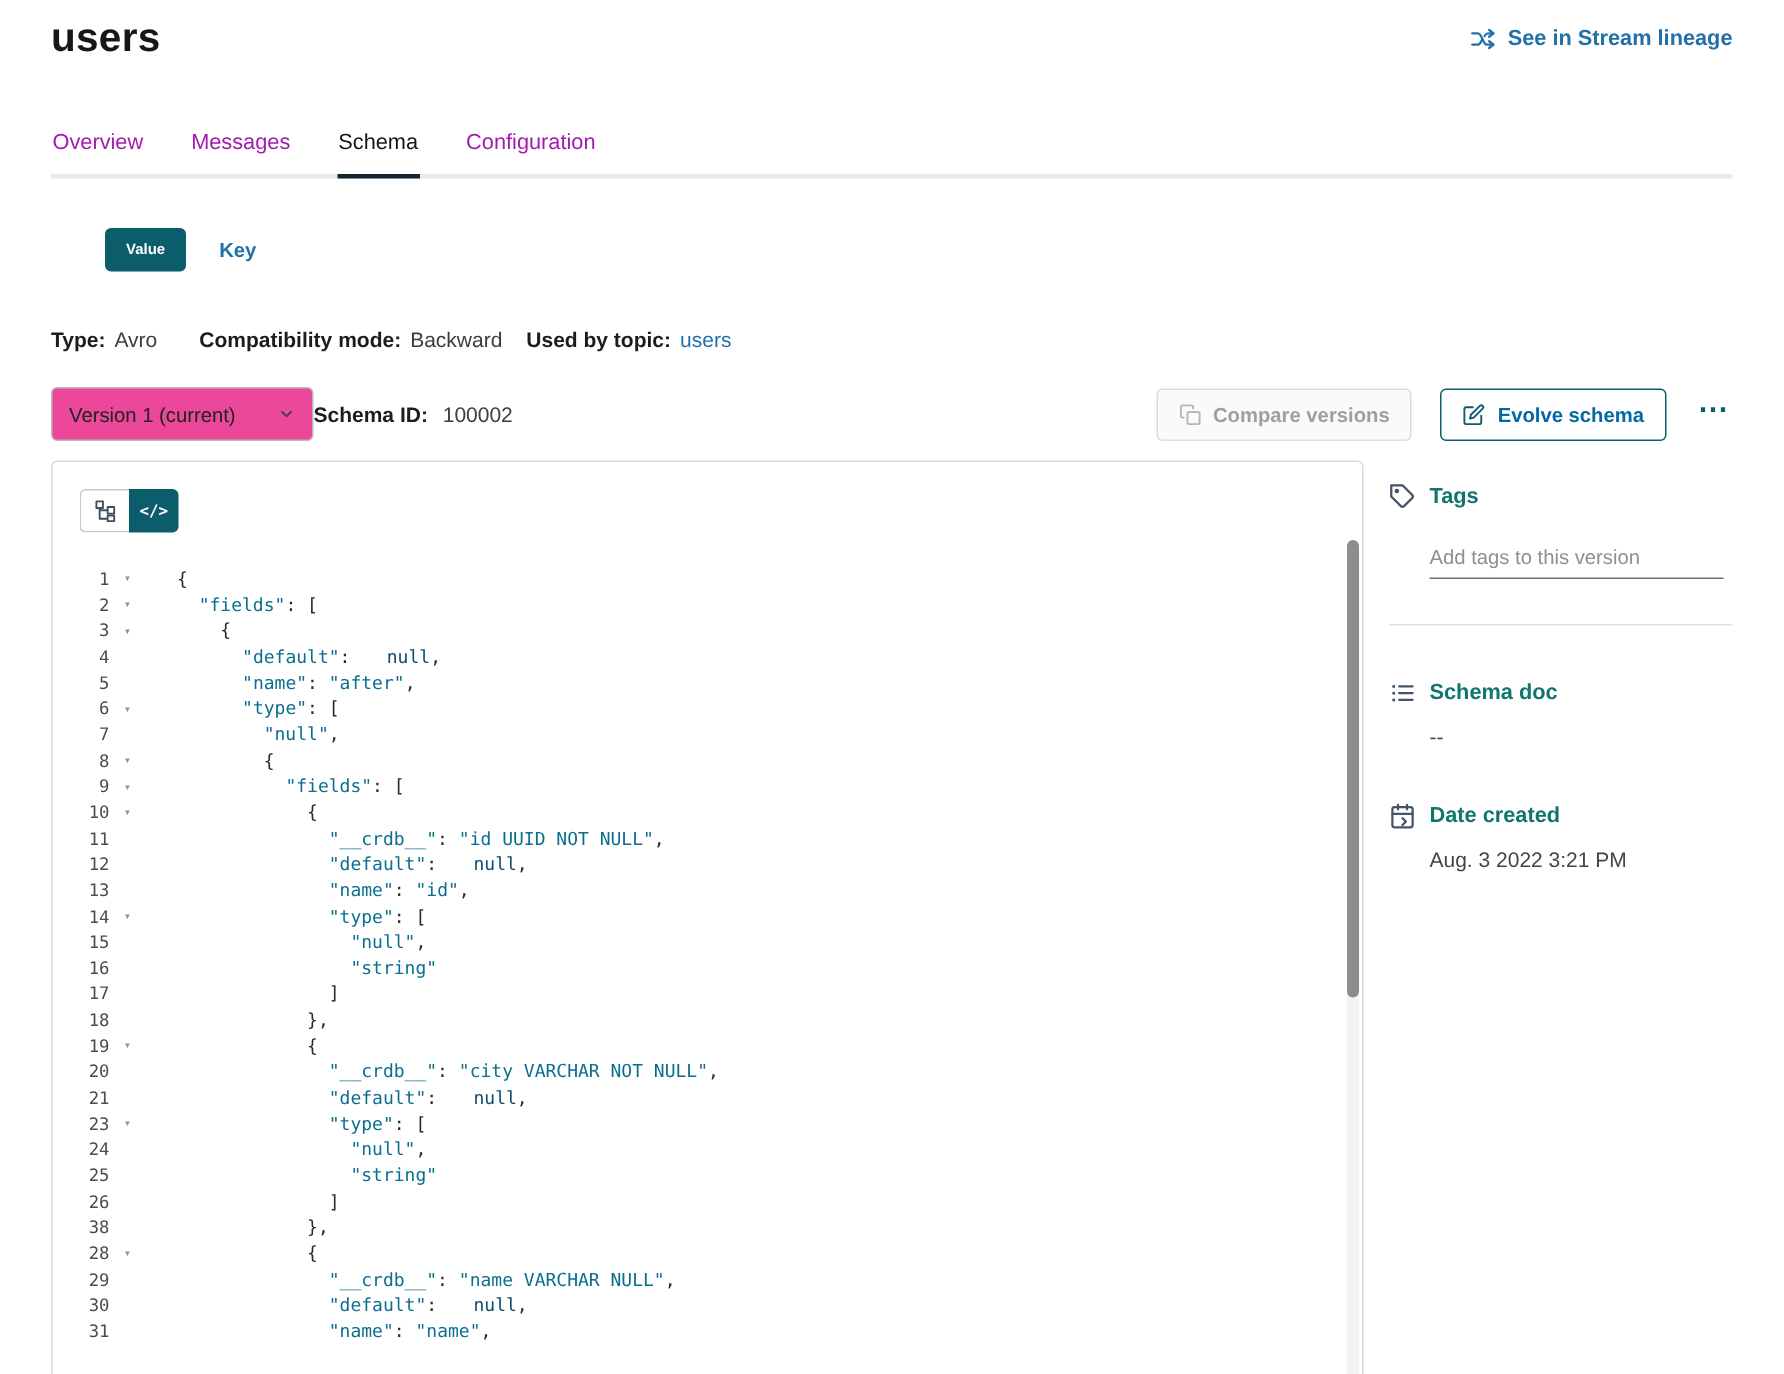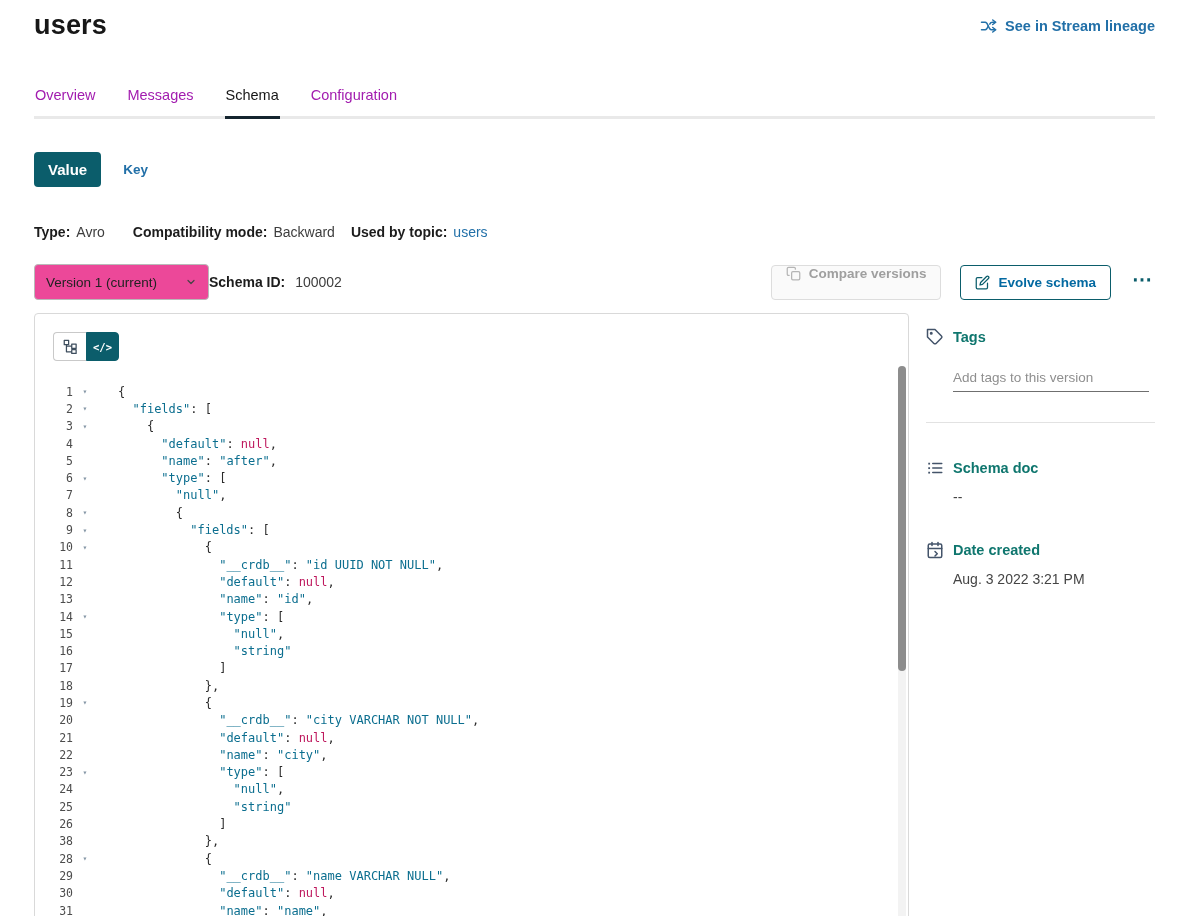--- a/index.html
+++ b/index.html
@@ -17,38 +17,38 @@
   .lineage-link { display:flex; align-items:center; gap:7px; color:#2270a8; font-size:14.5px; font-weight:600; cursor:pointer; }
   .lineage-link svg { stroke:#2270a8; }
 
   
   .tabs { display:flex; gap:30px; margin-top:40px; border-bottom:3px solid #e9e9e9; }
   .tab { font-size:14.5px; font-weight:500; color:#a21caf; padding:6px 1px 13px 1px; cursor:pointer; position:relative; margin-bottom:-3px; }
   .tab.active { color:#161616; border-bottom:3px solid #14242e; }
 
   
   .vk-row { display:flex; align-items:center; gap:22px; margin-top:33px; }
-  .value-btn { background:#0b5d6b; color:#fff; font-size:15px; font-weight:600; padding:9px 14px; border:none; border-radius:4px; cursor:pointer; }
+  .value-btn { background:#0b5d6b; color:#fff; font-size:10px; font-weight:600; padding:9px 14px; border:none; border-radius:4px; cursor:pointer;margin-left:36px; }
   .key-btn { background:none; border:none; color:#2270a8; font-size:13.5px; font-weight:600; cursor:pointer; }
 
   
   .meta-row { display:flex; align-items:center; margin-top:37px; font-size:14px; }
   .meta-label { font-weight:700; color:#1c1c1c; }
   .meta-value { color:#3d3d3d; margin-left:6px; }
   .meta-gap { width:28px; }
   .meta-gap-sm { width:16px; }
   .topic-link { color:#2270a8; margin-left:6px; cursor:pointer; }
 
   
   .toolbar-row { display:flex; align-items:center; margin-top:24px; }
   .version-select { display:flex; align-items:center; justify-content:space-between; width:175px; height:36px; border:1px solid #b9b9b9; border-radius:4px; padding:0 11px; font-size:13.5px; color:#222; cursor:pointer; background:#ec4899;gap:12px; }
   .version-select svg { stroke:#444; }
   .schema-id { font-size:14px; }
   .toolbar-right { margin-left:auto; display:flex; align-items:center; gap:19px; }
-  .btn-compare { display:flex; align-items:flex-start; gap:8px; height:35px; padding:0 14px; border:1px solid #ddd; border-radius:4px; background:#fafafa; color:#9f9f9f; font-size:13.5px; font-weight:600; cursor:default; }
+  .btn-compare { display:flex; align-items:center; gap:8px; height:35px; padding:0 14px; border:1px solid #ddd; border-radius:4px; background:#fafafa; color:#9f9f9f; font-size:13.5px; font-weight:600; cursor:default; }
   .btn-compare svg { stroke:#b5b5b5; }
   .btn-evolve { display:flex; align-items:center; gap:8px; height:35px; padding:0 14px; border:1px solid #0b5d6b; border-radius:4px; background:#fff; color:#0369a1; font-size:13.5px; font-weight:600; cursor:pointer; }
   .btn-evolve svg { stroke:#0b5d6b; }
   .btn-more { border:none; background:none; color:#0b5d6b; font-size:20px; font-weight:700; letter-spacing:1px; cursor:pointer; line-height:1; padding:0 2px 6px 2px; }
 
   
   .main { display:flex; margin-top:13px; align-items:stretch; }
   .code-panel { flex:1; border:1px solid #d9d9d9; border-radius:4px; position:relative; height:645px; padding:18px 0 0 18px; overflow:hidden; background:#fff; }
   .editor-toggle { display:inline-flex; }
   .editor-toggle .tbtn { width:33px; height:29px; display:flex; align-items:center; justify-content:center; border:1px solid #c9c9c9; background:#fff; cursor:pointer; }
@@ -56,21 +56,21 @@
   .editor-toggle .tbtn.active { background:#0b5d6b; border-color:#0b5d6b; border-radius:0 4px 4px 0; color:#fff; font-family:"DejaVu Sans Mono", monospace; font-size:10.5px; font-weight:700; }
   .editor-toggle .tbtn svg { stroke:#3e4e5e; }
 
   .code-area { margin-top:22px; font-family:"DejaVu Sans Mono", monospace; font-size:12px; }
   .code-line { display:flex; align-items:center; height:17.3px; white-space:pre; }
   .ln { width:20px; text-align:right; color:#4c4c4c; font-size:11.5px; flex:none; font-family:"DejaVu Sans Mono", monospace; }
   .fold { width:16px; flex:none; text-align:center; font-size:8px; color:#8596a6; margin-left:4px; cursor:pointer; }
   .code { margin-left:25px; color:#2b2b2b; }
   .tk-p { color:#2b2b2b; }
   .tk-s { color:#0b6e8f; }
-  .tk-n { color:#be185d; }
+  .tk-n { color:#0c4a6e;margin-left:17px; }
 
   .sb-track { position:absolute; top:52px; bottom:2px; right:2px; width:8px; background:#f3f3f3; border-radius:4px; }
   .sb-thumb { position:absolute; top:0; right:0; width:8px; height:305px; background:#8d8d8d; border-radius:4px; cursor:pointer; }
 
   
   .sidebar { width:246px; flex:none; padding:15px 0 0 17px; }
   .sb-section-head { display:flex; align-items:center; gap:9px; }
   .sb-section-head svg { stroke:#44546a; flex:none; }
   .sb-title { font-size:14.5px; font-weight:700; color:#0f766e; }
   .tags-input { display:block; width:196px; margin:22px 0 0 27px; border:none; border-bottom:1px solid #6f6f6f; font-size:13.5px; color:#1d4ed8; padding:2px 0 6px 0; outline:none; font-family:"Liberation Sans", sans-serif; }
@@ -194,21 +194,20 @@
           <div class="code-line"><span class="ln">12</span><span class="fold"></span><span class="code"><span class="tk-p">              </span><span class="tk-s">"default"</span><span class="tk-p">: </span><span class="tk-n">null</span><span class="tk-p">,</span></span></div>
           <div class="code-line"><span class="ln">13</span><span class="fold"></span><span class="code"><span class="tk-p">              </span><span class="tk-s">"name"</span><span class="tk-p">: </span><span class="tk-s">"id"</span><span class="tk-p">,</span></span></div>
           <div class="code-line"><span class="ln">14</span><span class="fold">▾</span><span class="code"><span class="tk-p">              </span><span class="tk-s">"type"</span><span class="tk-p">: [</span></span></div>
           <div class="code-line"><span class="ln">15</span><span class="fold"></span><span class="code"><span class="tk-p">                </span><span class="tk-s">"null"</span><span class="tk-p">,</span></span></div>
           <div class="code-line"><span class="ln">16</span><span class="fold"></span><span class="code"><span class="tk-p">                </span><span class="tk-s">"string"</span></span></div>
           <div class="code-line"><span class="ln">17</span><span class="fold"></span><span class="code"><span class="tk-p">              ]</span></span></div>
           <div class="code-line"><span class="ln">18</span><span class="fold"></span><span class="code"><span class="tk-p">            },</span></span></div>
           <div class="code-line"><span class="ln">19</span><span class="fold">▾</span><span class="code"><span class="tk-p">            {</span></span></div>
           <div class="code-line"><span class="ln">20</span><span class="fold"></span><span class="code"><span class="tk-p">              </span><span class="tk-s">"__crdb__"</span><span class="tk-p">: </span><span class="tk-s">"city VARCHAR NOT NULL"</span><span class="tk-p">,</span></span></div>
           <div class="code-line"><span class="ln">21</span><span class="fold"></span><span class="code"><span class="tk-p">              </span><span class="tk-s">"default"</span><span class="tk-p">: </span><span class="tk-n">null</span><span class="tk-p">,</span></span></div>
-          <div class="code-line"><span class="ln">22</span><span class="fold"></span><span class="code"><span class="tk-p">              </span><span class="tk-s">"name"</span><span class="tk-p">: </span><span class="tk-s">"city"</span><span class="tk-p">,</span></span></div>
           <div class="code-line"><span class="ln">23</span><span class="fold">▾</span><span class="code"><span class="tk-p">              </span><span class="tk-s">"type"</span><span class="tk-p">: [</span></span></div>
           <div class="code-line"><span class="ln">24</span><span class="fold"></span><span class="code"><span class="tk-p">                </span><span class="tk-s">"null"</span><span class="tk-p">,</span></span></div>
           <div class="code-line"><span class="ln">25</span><span class="fold"></span><span class="code"><span class="tk-p">                </span><span class="tk-s">"string"</span></span></div>
           <div class="code-line"><span class="ln">26</span><span class="fold"></span><span class="code"><span class="tk-p">              ]</span></span></div>
           <div class="code-line"><span class="ln">38</span><span class="fold"></span><span class="code"><span class="tk-p">            },</span></span></div>
           <div class="code-line"><span class="ln">28</span><span class="fold">▾</span><span class="code"><span class="tk-p">            {</span></span></div>
           <div class="code-line"><span class="ln">29</span><span class="fold"></span><span class="code"><span class="tk-p">              </span><span class="tk-s">"__crdb__"</span><span class="tk-p">: </span><span class="tk-s">"name VARCHAR NULL"</span><span class="tk-p">,</span></span></div>
           <div class="code-line"><span class="ln">30</span><span class="fold"></span><span class="code"><span class="tk-p">              </span><span class="tk-s">"default"</span><span class="tk-p">: </span><span class="tk-n">null</span><span class="tk-p">,</span></span></div>
           <div class="code-line"><span class="ln">31</span><span class="fold"></span><span class="code"><span class="tk-p">              </span><span class="tk-s">"name"</span><span class="tk-p">: </span><span class="tk-s">"name"</span><span class="tk-p">,</span></span></div>
         </div>

